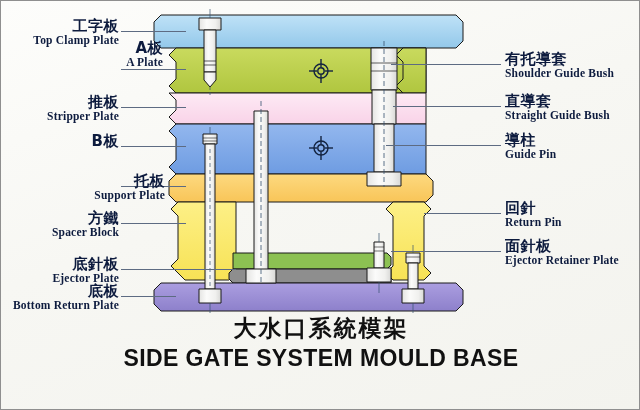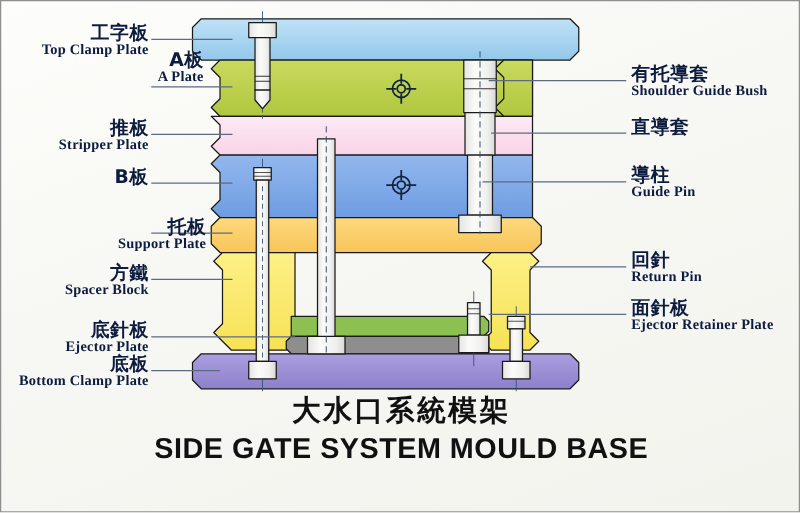--- a/index.html
+++ b/index.html
@@ -264,29 +264,30 @@
   <div class="lbl" style="left:0;top:256px;width:118px;">
     <span class="cn">底針板</span>
     <span class="en">Ejector Plate</span>
   </div>
   <div class="lbl" style="left:0;top:210px;width:118px;">
     <span class="cn">方鐵</span>
     <span class="en">Spacer Block</span>
   </div>
   <div class="lbl" style="left:0;top:283px;width:118px;">
     <span class="cn">底板</span>
-    <span class="en">Bottom Clamp Plate</span>
+    <span class="en">Bottom Return Plate</span>
   </div>
 
   <div class="lbl right" style="left:504px;top:51px;">
     <span class="cn">有托導套</span>
     <span class="en">Shoulder Guide Bush</span>
   </div>
   <div class="lbl right" style="left:504px;top:93px;">
     <span class="cn">直導套</span>
+    <span class="en">Straight Guide Bush</span>
   </div>
   <div class="lbl right" style="left:504px;top:200px;">
     <span class="cn">回針</span>
     <span class="en">Return Pin</span>
   </div>
   <div class="lbl right" style="left:504px;top:132px;">
     <span class="cn">導柱</span>
     <span class="en">Guide Pin</span>
   </div>
   <div class="lbl right" style="left:504px;top:238px;">

